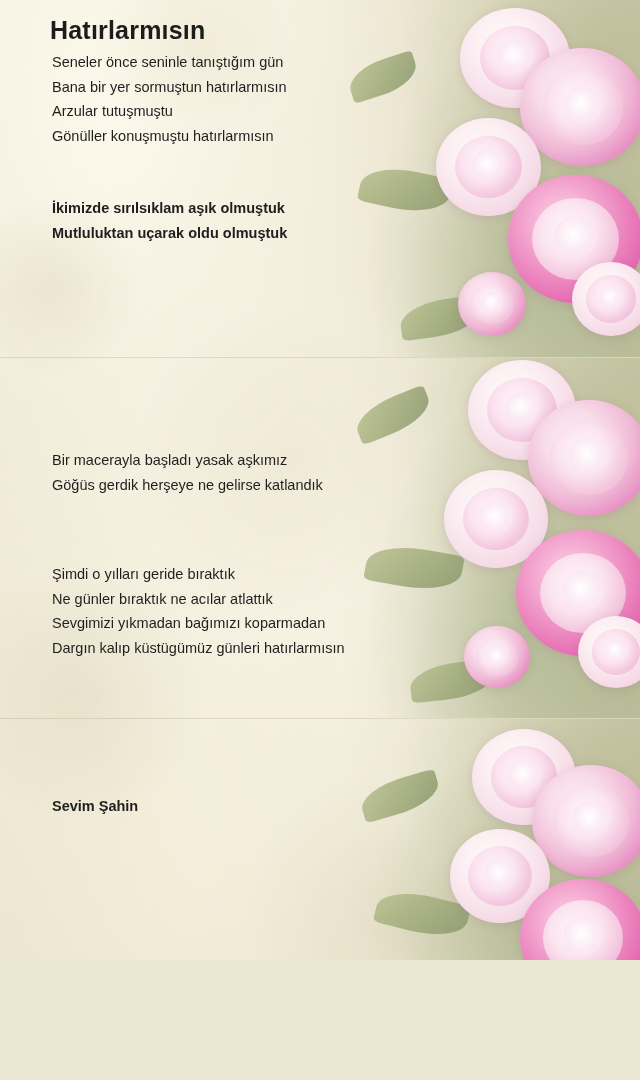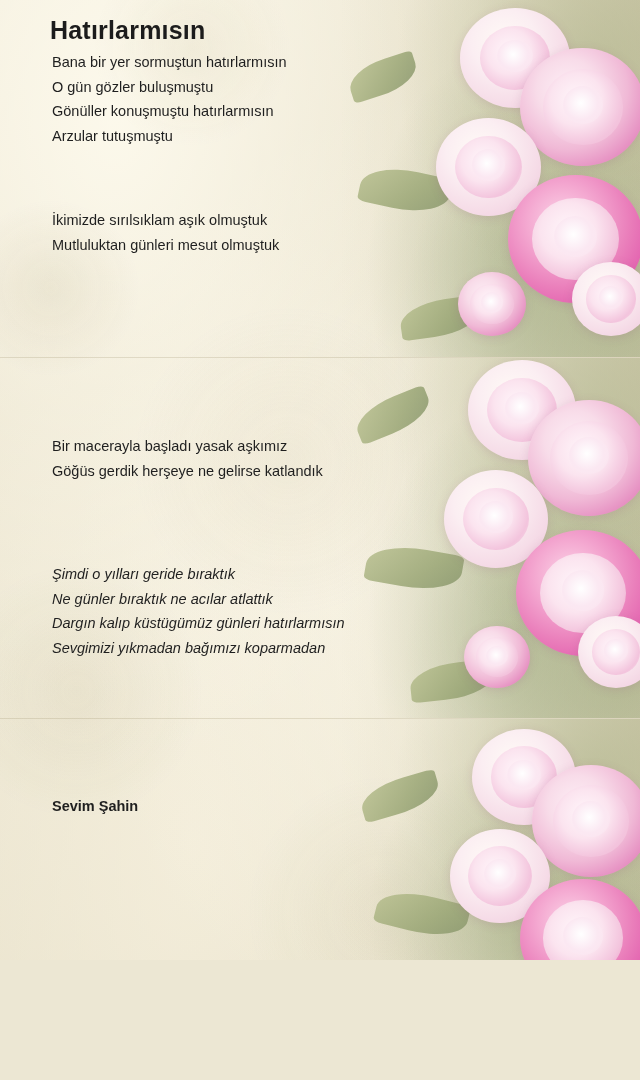--- a/index.html
+++ b/index.html
@@ -197,41 +197,41 @@
     <div class="leafbed"></div>
     <div class="rose deep" style="left:190px; top:-6px; width:110px; height:104px;"></div>
     <div class="rose pale" style="left:126px; top:18px; width:82px;  height:78px;"></div>
   </div>
 
   <div class="content">
 
     <div class="poem-title">Hatırlarmısın</div>
 
     <div class="stanza" style="top:50px;">
+      <div>Seneler önce seninle tanıştığım gün</div>
       <div>Bana bir yer sormuştun hatırlarmısın</div>
-      <div>O gün gözler buluşmuştu</div>
+      <div>Arzular tutuşmuştu</div>
       <div>Gönüller konuşmuştu hatırlarmısın</div>
-      <div>Arzular tutuşmuştu</div>
-    </div>
-
-    <div class="stanza" style="top:208px;">
+    </div>
+
+    <div class="stanza" style="top:196px;font-weight:bold;">
       <div>İkimizde sırılsıklam aşık olmuştuk</div>
-      <div>Mutluluktan günleri mesut olmuştuk</div>
-    </div>
-
-    <div class="stanza" style="top:434px;">
+      <div>Mutluluktan uçarak oldu olmuştuk</div>
+    </div>
+
+    <div class="stanza" style="top:448px;">
       <div>Bir macerayla başladı yasak aşkımız</div>
       <div>Göğüs gerdik herşeye ne gelirse katlandık</div>
     </div>
 
-    <div class="stanza" style="top:562px;font-style:italic;">
+    <div class="stanza" style="top:562px;">
       <div>Şimdi o yılları geride bıraktık</div>
       <div>Ne günler bıraktık ne acılar atlattık</div>
+      <div>Sevgimizi yıkmadan bağımızı koparmadan</div>
       <div>Dargın kalıp küstügümüz günleri hatırlarmısın</div>
-      <div>Sevgimizi yıkmadan bağımızı koparmadan</div>
     </div>
 
     <div class="author-inline">Sevim Şahin</div>
 
     <div class="author-signature">Sevim Şahin</div>
 
   </div>
 </div>
 
 </body></html>

